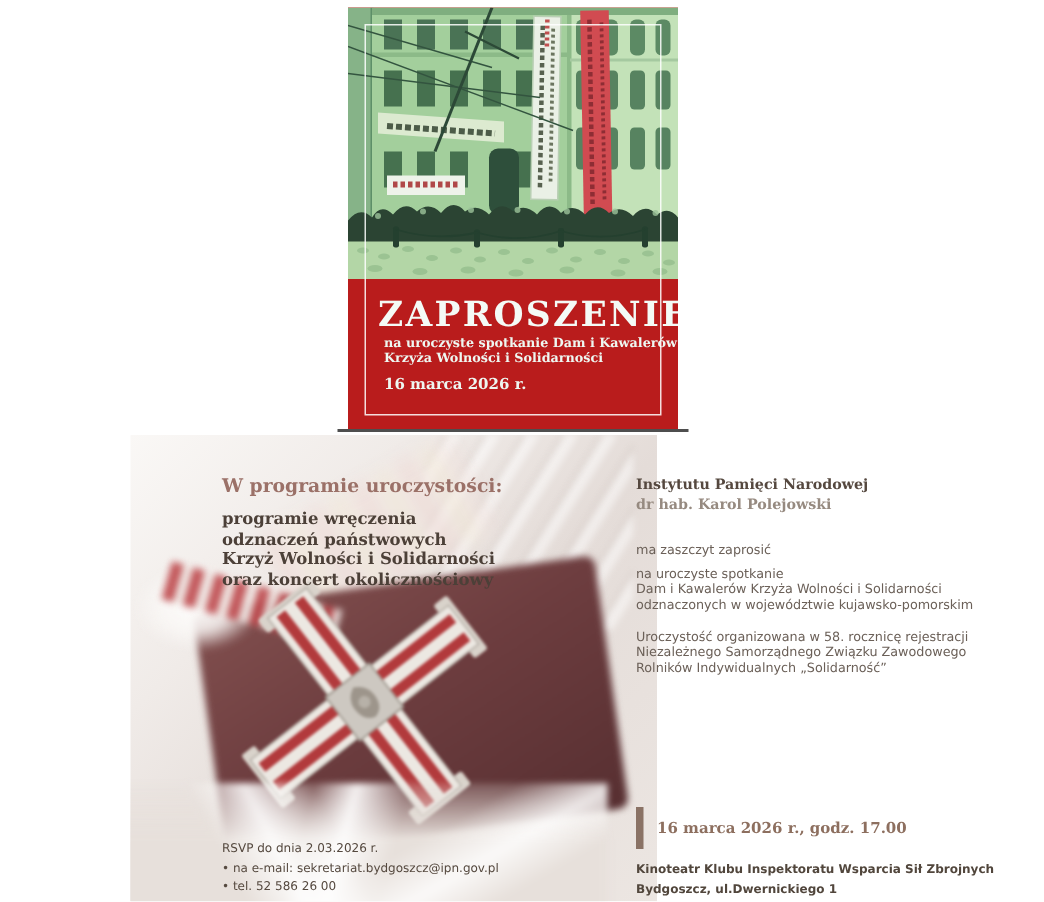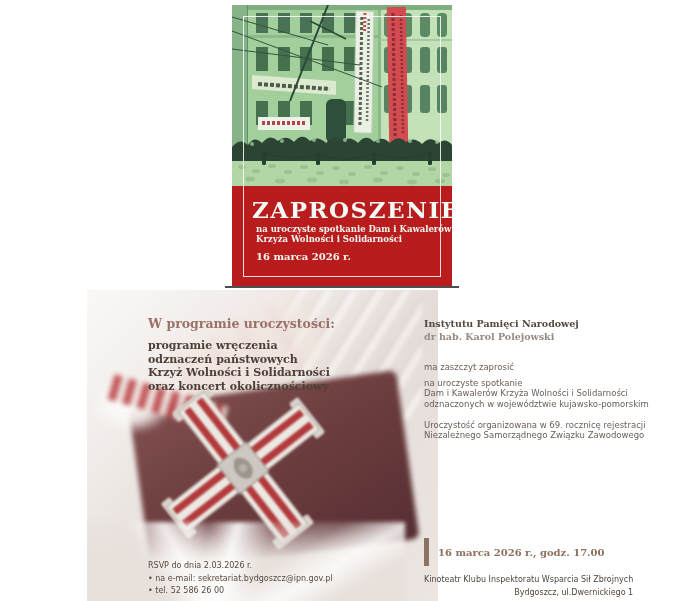--- a/index.html
+++ b/index.html
@@ -109,21 +109,21 @@
   .event-block { position:absolute; left:424px; top:378px; font-size:8.5px; line-height:10.3px; color:#6b6058; white-space:nowrap; }
   .occasion-block { position:absolute; left:424px; top:420px; font-size:8.5px; line-height:10.3px; color:#6b6058; white-space:nowrap; }
   .date-row { position:absolute; left:424px; top:538px; display:flex; align-items:center; }
   .date-bar { width:5px; height:28px; background:#8a7265; margin-right:9px; }
   .date-text {
     font-family:"DejaVu Serif", "Liberation Serif", serif;
     font-weight:bold; font-size:10px; color:#8d6f5f; white-space:nowrap;
   }
   .venue-block {
     position:absolute; left:424px; top:574px;
-    font-size:8px; font-weight:400; line-height:12.5px; color:#51463c; white-space:nowrap;text-align:right;
+    font-size:8px; font-weight:700; line-height:12.5px; color:#51463c; white-space:nowrap;
   }
 </style>
 </head>
 <body>
 
 <div class="page">
 
   <section class="card">
     <svg class="card-photo" viewBox="0 0 220 181" preserveAspectRatio="none">
 
@@ -315,22 +315,23 @@
       <div>Instytutu Pamięci Narodowej</div>
       <div class="host-name">dr hab. Karol Polejowski</div>
     </div>
     <div class="invite-line">ma zaszczyt zaprosić</div>
     <div class="event-block">
       <div>na uroczyste spotkanie</div>
       <div>Dam i Kawalerów Krzyża Wolności i Solidarności</div>
       <div>odznaczonych w województwie kujawsko-pomorskim</div>
     </div>
     <div class="occasion-block">
-      <div>Uroczystość organizowana w 69. rocznicę rejestracji</div>
+      <div>Uroczystość organizowana w 58. rocznicę rejestracji</div>
       <div>Niezależnego Samorządnego Związku Zawodowego</div>
+      <div>Rolników Indywidualnych „Solidarność”</div>
     </div>
     <div class="date-row">
       <div class="date-bar"></div>
       <div class="date-text">16 marca 2026 r., godz. 17.00</div>
     </div>
     <div class="venue-block">
       <div>Kinoteatr Klubu Inspektoratu Wsparcia Sił Zbrojnych</div>
       <div>Bydgoszcz, ul.Dwernickiego 1</div>
     </div>
   </section>

